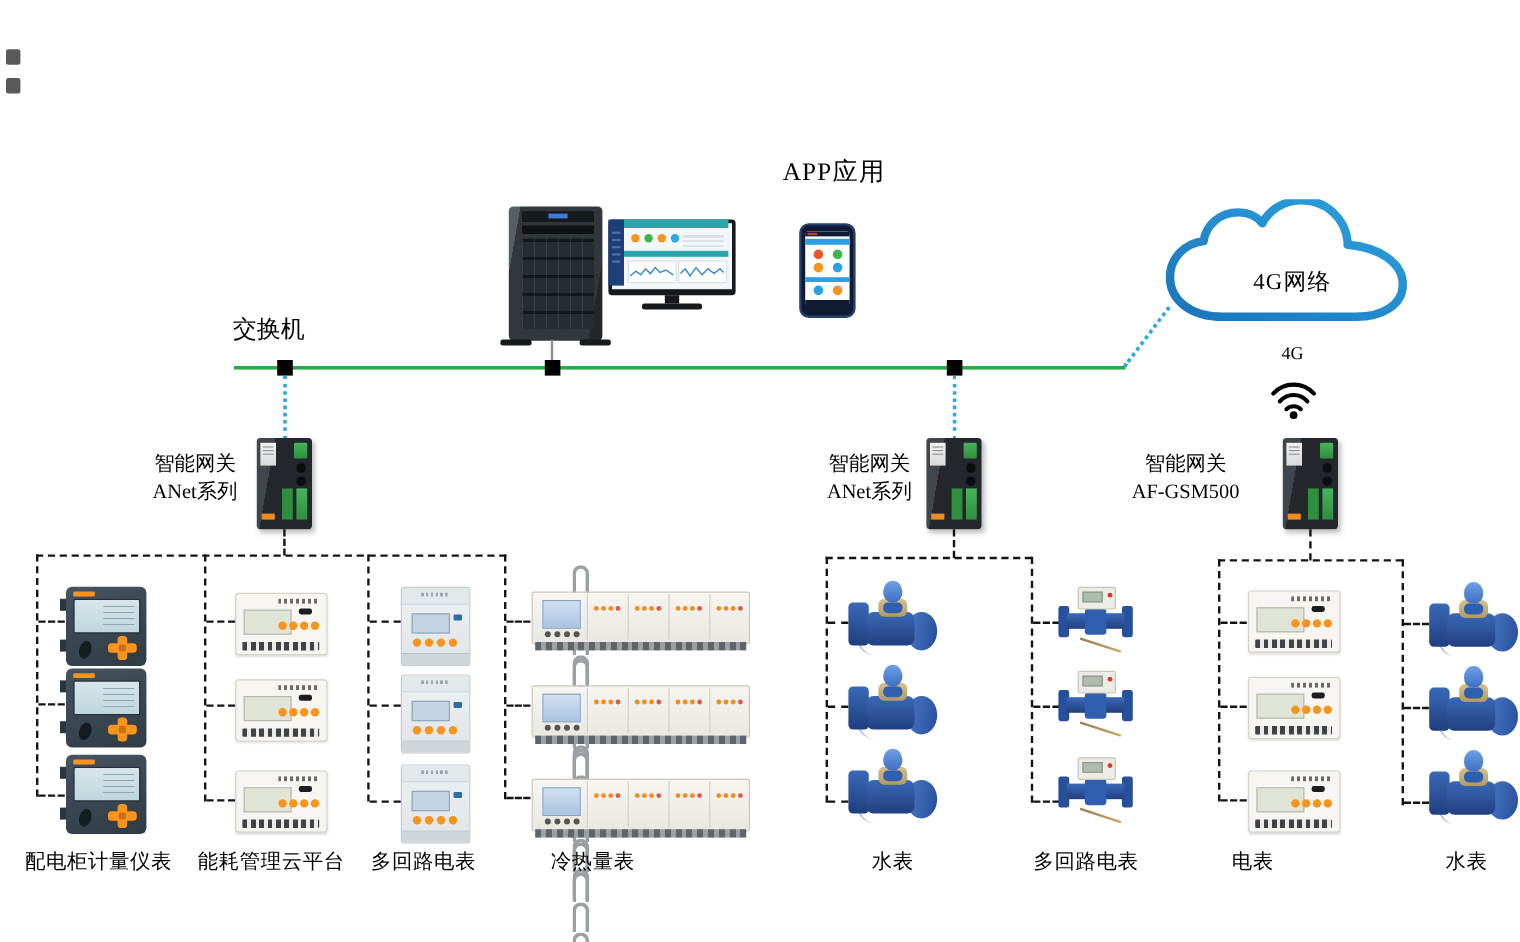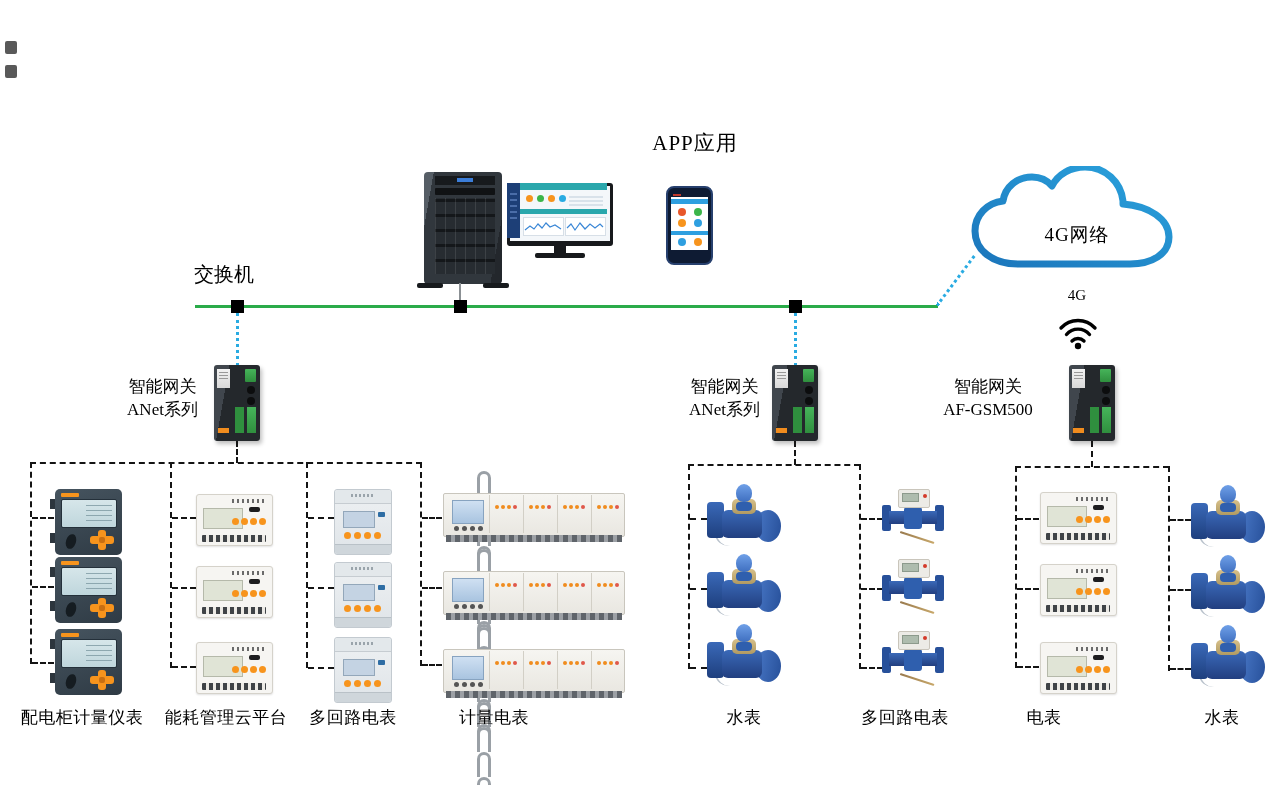--- a/index.html
+++ b/index.html
@@ -524,19 +524,19 @@
       <i class="wm-flange-l"></i>
       <i class="wm-flange-r"></i>
       <i class="wm-body"></i>
       <i class="wm-reg"></i>
       <i class="wm-cap"></i>
     </div>
 
   <div class="dev-label" style="left:7px;width:150px">配电柜计量仪表</div>
   <div class="dev-label" style="left:151px;width:150px">能耗管理云平台</div>
   <div class="dev-label" style="left:303px;width:100px">多回路电表</div>
-  <div class="dev-label" style="left:434px;width:120px">计量电表</div>
+  <div class="dev-label" style="left:434px;width:120px">冷热量表</div>
   <div class="dev-label" style="left:704px;width:80px">水表</div>
   <div class="dev-label" style="left:855px;width:100px">多回路电表</div>
   <div class="dev-label" style="left:1004px;width:80px">电表</div>
   <div class="dev-label" style="left:1182px;width:80px">水表</div>
 
 </div>
 
 </body></html>

